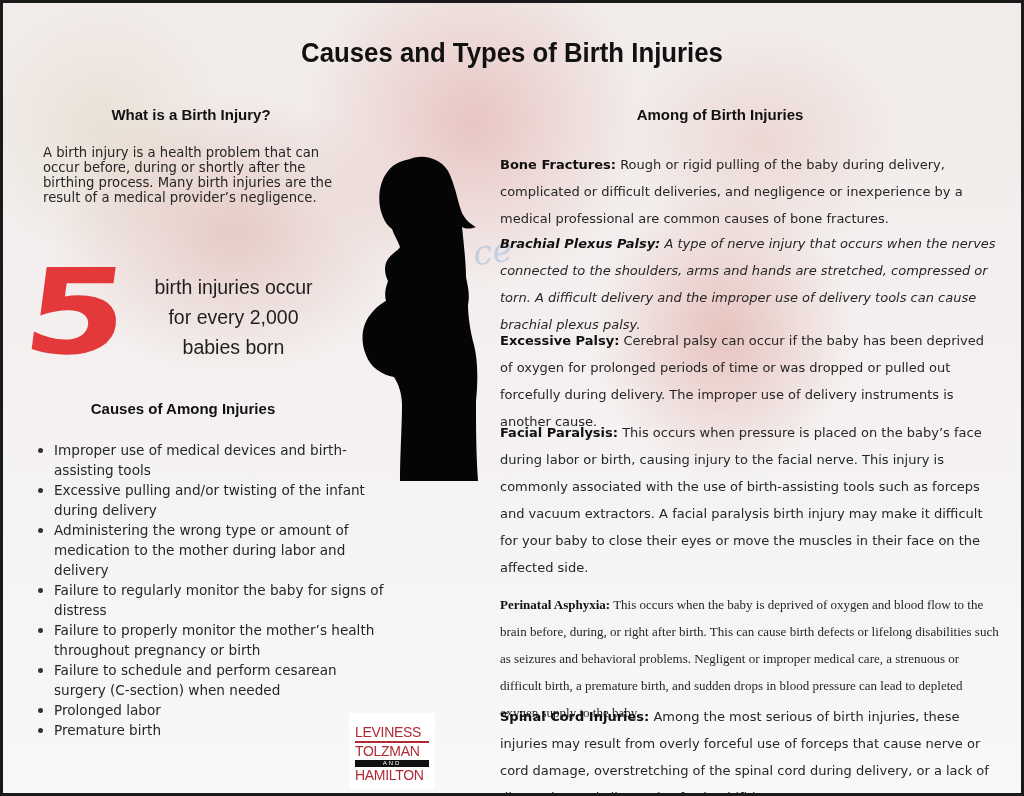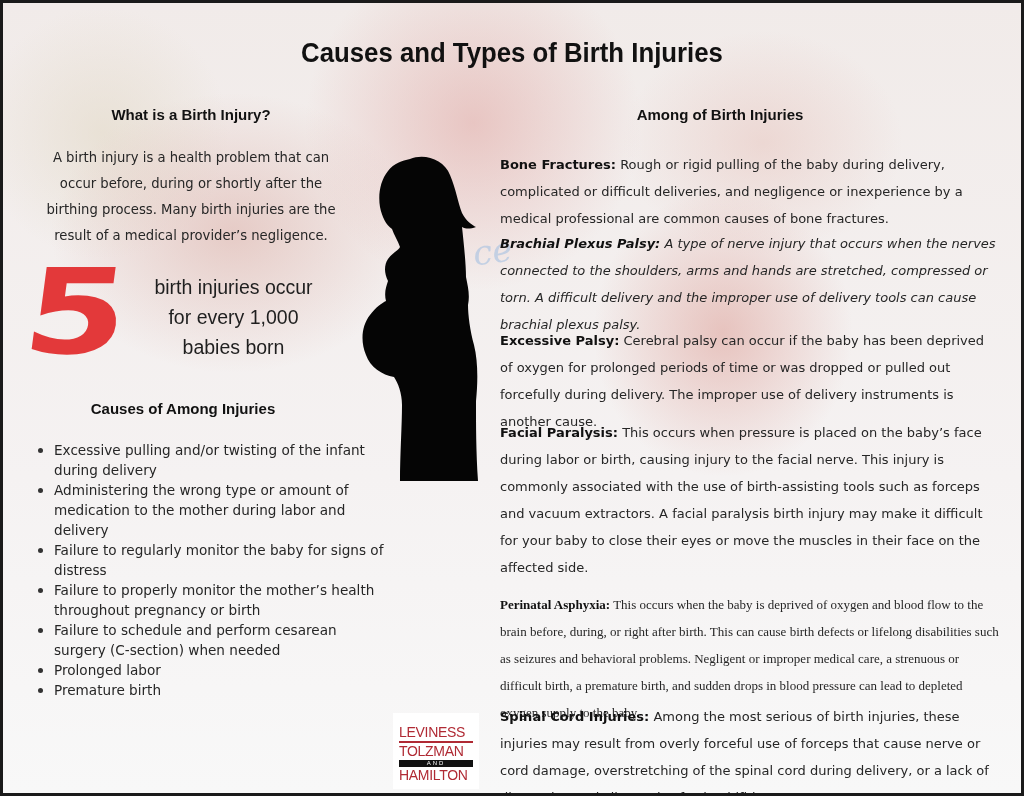--- a/index.html
+++ b/index.html
@@ -30,21 +30,21 @@
     transform: scaleX(0.92);
   }
   .h2 {
     position: absolute;
     font-family: "Liberation Sans", sans-serif;
     font-weight: bold; font-size: 15px; color: #111;
     text-align: center;
   }
   .intro {
     position: absolute; left: 40px; width: 296px; top: 142px;
-    text-align: center; font-size: 13.2px; line-height: 26px; color: #262626;
+    font-size: 13.2px; line-height: 15px; color: #262626;
   }
   .big5 {
     position: absolute; left: 30px; top: 250px;
     font-family: "DejaVu Sans", sans-serif; font-weight: bold;
     font-size: 118px; line-height: 1; color: #e3393a;
     transform: scaleX(1.25) skewX(-6deg);
     transform-origin: left top;
     letter-spacing: -2px;
   }
   .stat {
@@ -64,21 +64,21 @@
   .silhouette { position: absolute; left: 355px; top: 152px; width: 130px; height: 330px; }
   .types { position: absolute; left: 497px; top: 148px; width: 500px; }
   .type {
     position: absolute; left: 0; width: 500px;
     font-size: 13px; line-height: 27px; color: #262626;
   }
   .type b { color: #111; font-weight: bold; }
   .logo {
     position: absolute; left: 346px; top: 710px; width: 86px; height: 76px;
     background: #ffffff; padding: 12px 4px 0 6px;
-    font-family: "Liberation Sans", sans-serif; color: #b02a34; margin-left: 44px;
+    font-family: "Liberation Sans", sans-serif; color: #b02a34;
   }
   .logo .ln { font-size: 14px; line-height: 15px; letter-spacing: -0.3px; }
   .logo .rule { height: 1.5px; background: #b02a34; margin: 1px 0 1px; width: 74px; }
   .logo .and {
     background: #111; color: #fff; font-size: 6px; line-height: 7px;
     text-align: center; letter-spacing: 2px; width: 74px; margin: 1px 0;
   }
   .ghost {
     position: absolute; left: 470px; top: 228px;
     font-family: "DejaVu Serif", serif; font-style: italic; font-size: 34px;
@@ -91,24 +91,25 @@
 <div class="page">
 
   <div class="ghost">ce</div>
 
   <h1 class="title">Causes and Types of Birth Injuries</h1>
 
   <h2 class="h2" style="left:40px; width:296px; top:103px;">What is a Birth Injury?</h2>
   <p class="intro">A birth injury is a health problem that can occur before, during or shortly after the birthing process. Many birth injuries are the result of a medical provider’s negligence.</p>
 
   <div class="big5">5</div>
-  <p class="stat">birth injuries occur for every 1,000 babies born</p>
+  <p class="stat">birth injuries occur for every 2,000 babies born</p>
 
   <h2 class="h2" style="left:40px; width:280px; top:397px;">Causes of Among Injuries</h2>
   <ul class="causes">
+    <li>Improper use of medical devices and birth-assisting tools</li>
     <li>Excessive pulling and/or twisting of the infant during delivery</li>
     <li>Administering the wrong type or amount of medication to the mother during labor and delivery</li>
     <li>Failure to regularly monitor the baby for signs of distress</li>
     <li>Failure to properly monitor the mother’s health throughout pregnancy or birth</li>
     <li>Failure to schedule and perform cesarean surgery (C-section) when needed</li>
     <li>Prolonged labor</li>
     <li>Premature birth</li>
   </ul>
 
   <svg class="silhouette" viewBox="0 0 130 330">

